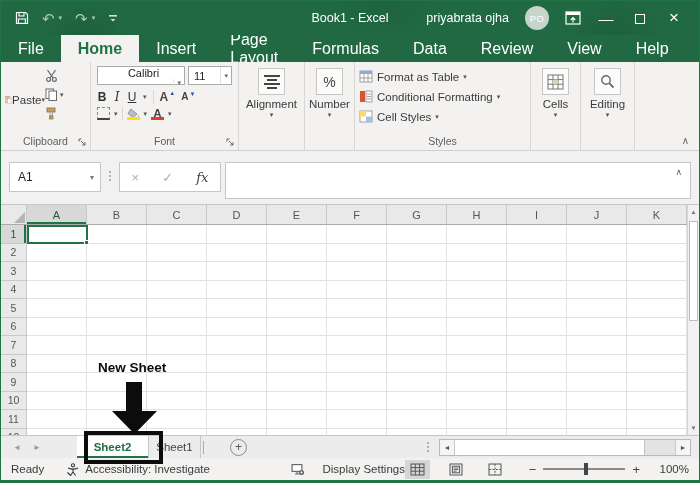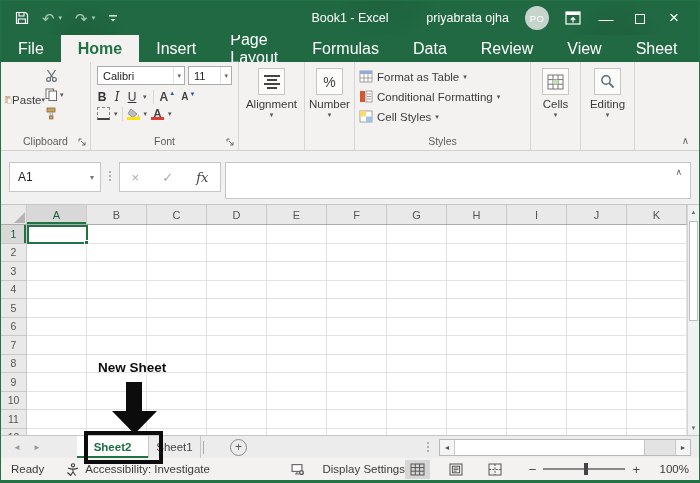--- a/index.html
+++ b/index.html
@@ -179,21 +179,21 @@
   <div class="tabrow">
     <div id="ribbon-tabs" style="display:flex;">
         <div class="rtab">File</div>
         <div class="rtab active">Home</div>
         <div class="rtab">Insert</div>
         <div class="rtab">Page Layout</div>
         <div class="rtab">Formulas</div>
         <div class="rtab">Data</div>
         <div class="rtab">Review</div>
         <div class="rtab">View</div>
-        <div class="rtab">Sheet</div>
+        <div class="rtab">Help</div>
       </div>
     <div class="tab-spacer"></div>
     <div class="tab-tool">
       <span>
         <svg width="11" height="14" viewBox="0 0 11 14">
             <circle cx="5.5" cy="5" r="4" fill="none" stroke="#fff" stroke-width="1.1"></circle>
             <path d="M4 9.5 h3 M4.3 11.2 h2.4 M4.8 12.8 h1.4" stroke="#fff" stroke-width="1"></path>
           </svg>
       </span>
       <span>Tell me</span>
@@ -254,21 +254,21 @@
               <path d="M1 3.5 V1 H3.5" fill="none" stroke="#666" stroke-width="1"></path>
               <path d="M3 3 L7 7 M7 4.2 V7 H4.2" fill="none" stroke="#666" stroke-width="1"></path>
             </svg>
         </span>
       </div>
     </div>
 
     <div class="rgroup g-font">
       <div class="rg-body" style="flex-direction:column; padding:4px 6px 0 6px;">
         <div class="font-row">
-          <div class="combo" style="width:88px;">
+          <div class="combo" style="width:88px;flex-direction:column;">
             <span>Calibri</span>
             <span class="dd">▾</span>
           </div>
           <div class="combo" style="width:44px;">
             <span>11</span>
             <span class="dd">▾</span>
           </div>
         </div>
         <div class="fmt-row">
           <b style="width:10px;text-align:center;">B</b>

